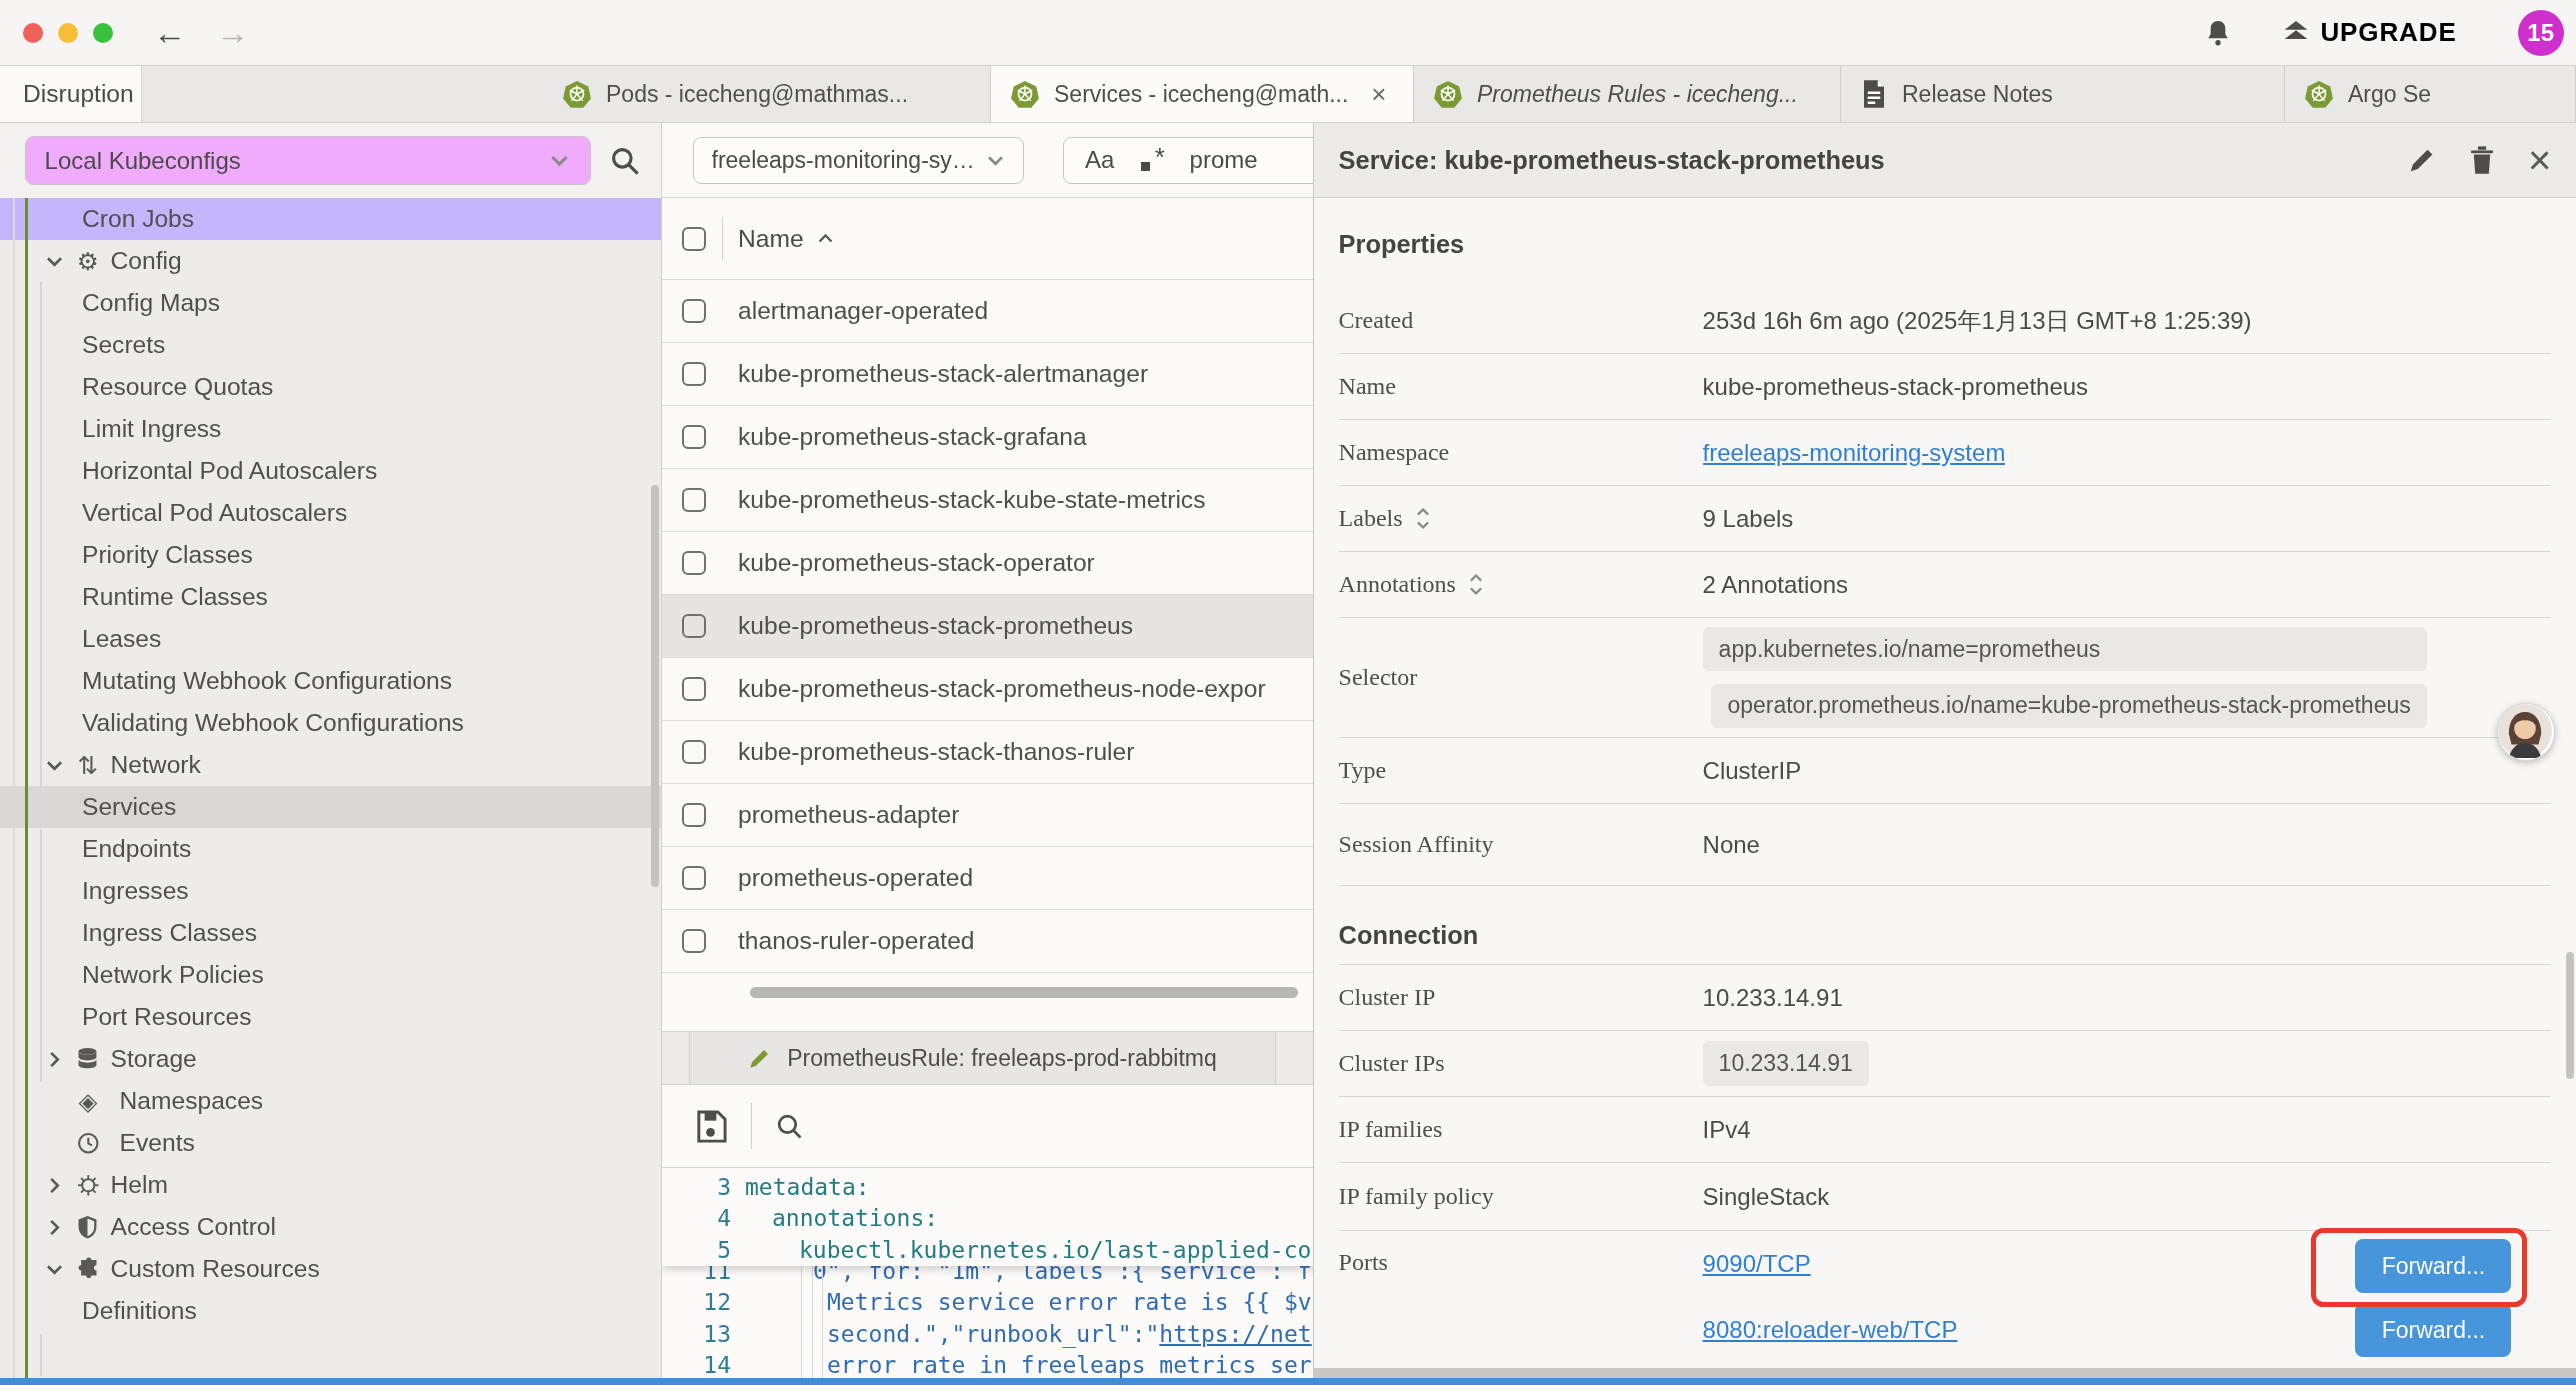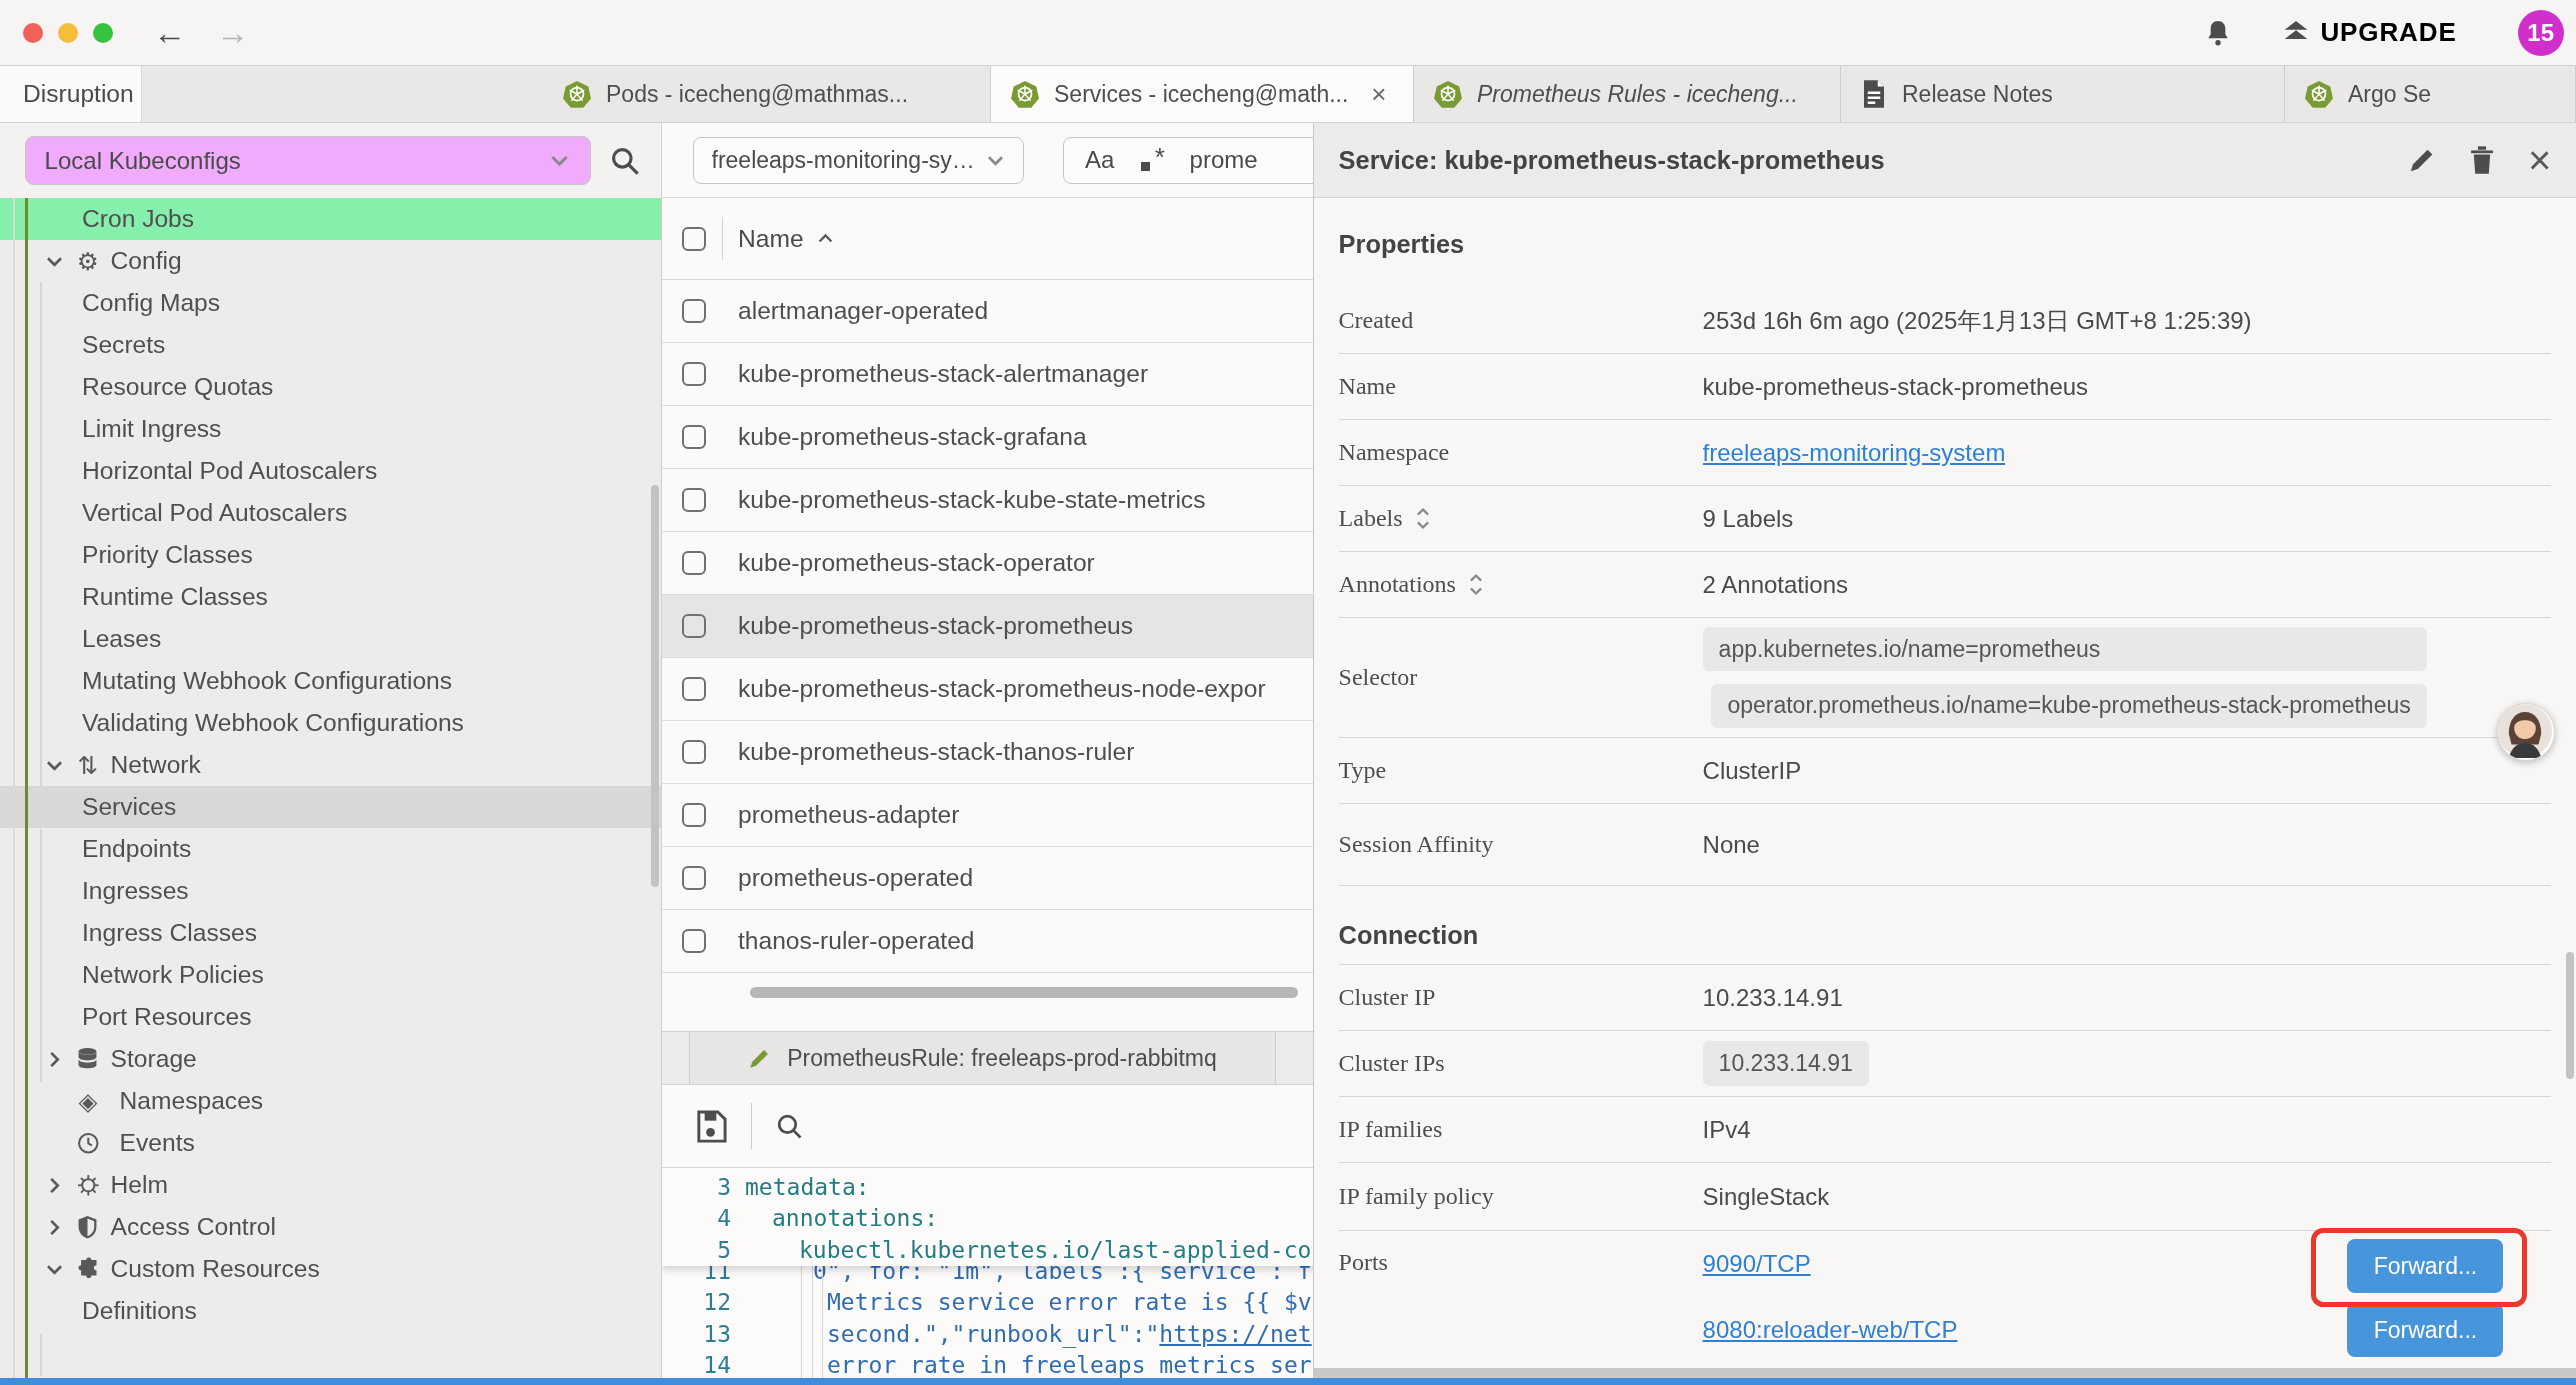--- a/index.html
+++ b/index.html
@@ -41,21 +41,21 @@
   .tree{ flex:1; position:relative; overflow:hidden; }
   .edge-line{ position:absolute; left:13px; top:0; bottom:0; width:1.8px; background:#dbdad9; z-index:2; }
   .accent-line{ position:absolute; left:25.4px; top:0; bottom:0; width:2.6px; background:#6b8c2f; z-index:2; }
   .guide{ position:absolute; left:40px; width:1.8px; background:#d6d5d4; z-index:2; }
   .trow{ height:42px; display:flex; align-items:center; font-size:24.6px; color:#504f4e; position:relative; z-index:1; white-space:nowrap; }
   .trow.child{ padding-left:82px; }
   .trow.group{ padding-left:44px; }
   .trow.leafico{ padding-left:74px; }
   .trow .chev{ width:21px; margin-right:8.8px; flex:none; }
   .trow .gico{ width:28px; margin-right:8.8px; flex:none; display:flex; justify-content:center; font-size:24.6px; color:#5a5958; }
-  .trow.hl{ background:#86efac; }
+  .trow.hl{ background:#c4b5fd; }
   .trow.sel{ background:#d9d8d7; }
   .side-scroll{ position:absolute; right:1.8px; top:287px; height:402px; width:8px; border-radius:4.4px; background:#c4c3c2; z-index:3; }
 
   
   .middle{ flex:1; min-width:0; background:#fbfaf9; display:flex; flex-direction:column; position:relative; overflow:hidden; }
   .mid-toolbar{ height:75px; border-bottom:1.8px solid #d8d7d6; display:flex; align-items:center; flex:none; }
   .ns-select{ margin-left:31px; width:331px; height:47px; border:1.8px solid #c6c5c4; border-radius:8px; background:#fdfcfb; display:flex; align-items:center; padding:0 17.5px; font-size:23px; flex:none; }
   .ns-select .lbl{ flex:1; overflow:hidden; white-space:nowrap; text-overflow:ellipsis; }
   .search-box{ margin-left:39px; width:526px; height:47px; border:1.8px solid #c6c5c4; border-radius:8px; background:#fdfcfb; display:flex; align-items:center; gap:24.6px; padding:0 21px; font-size:24px; flex:none; }
   .regex-glyph{ position:relative; width:26px; height:26px; }
@@ -100,21 +100,21 @@
   .drow.selector{ height:120px; align-items:center; }
   .selchips{ display:flex; flex-direction:column; gap:12.3px; min-width:0; }
   .selchips .chip2{ margin-left:8.8px; }
   .drow.sa{ height:82px; }
   .d-conn{ height:79px; display:flex; align-items:flex-end; padding-bottom:14px; border-bottom:1.8px solid #d7d6d5; font-size:25.4px; font-weight:700; color:#454443; }
   .drow.ipp{ height:68px; }
   .drow.ports{ height:165px; border-bottom:none; align-items:flex-start; position:relative; }
   .drow.ports .dl{ margin-top:17.5px; }
   .portlines{ display:flex; flex-direction:column; }
   .portline{ height:66px; display:flex; align-items:center; font-size:24px; }
-  .fwd-btn{ position:absolute; right:48px; width:156px; height:54px; background:#4795da; border:none; border-radius:8px; color:#fff; font-size:23px; font-family:"Liberation Sans",sans-serif; }
+  .fwd-btn{ position:absolute; right:40px; width:156px; height:54px; background:#4795da; border:none; border-radius:8px; color:#fff; font-size:23px; font-family:"Liberation Sans",sans-serif; }
   .fwd-1{ top:8px; } .fwd-2{ top:72px; }
   .red-annotation{ position:absolute; right:24.6px; top:-3.5px; width:216px; height:79px; border:5.3px solid #e8392b; border-radius:12.3px; z-index:5; }
   .d-scroll{ position:absolute; right:1.8px; top:829px; height:127px; width:8px; border-radius:4.4px; background:#c4c3c2; }
   .d-hscroll{ position:absolute; left:0; right:0; bottom:0; height:10.5px; background:#c9c8c7; }
   .avatar{ position:absolute; left:1183px; top:580px; width:58px; height:58px; border-radius:50%; background:#fff; border:1.8px solid #d8d7d6; box-shadow:0 1.8px 7px rgba(0,0,0,0.25); z-index:6; overflow:hidden; }
 
   .bottom-line{ position:absolute; left:0; right:0; bottom:0; height:7px; background:#3e8ede; z-index:30; }
   svg{ display:block; }
 </style>
 </head>

